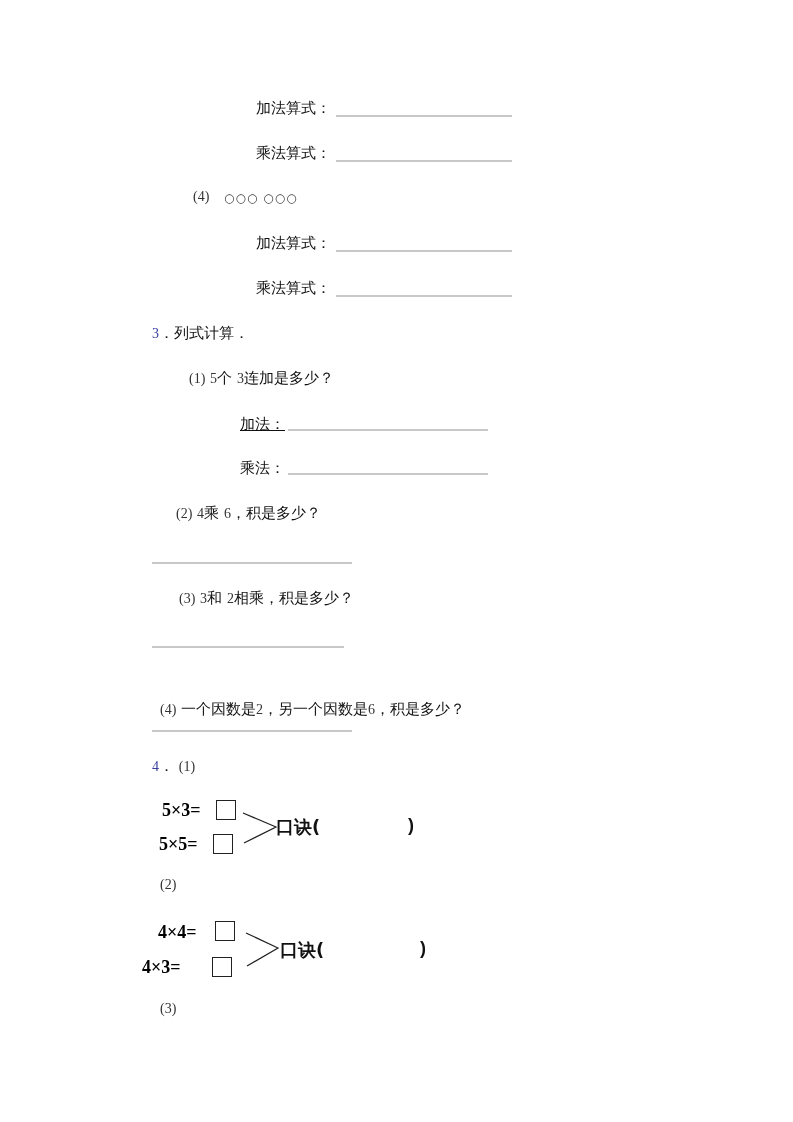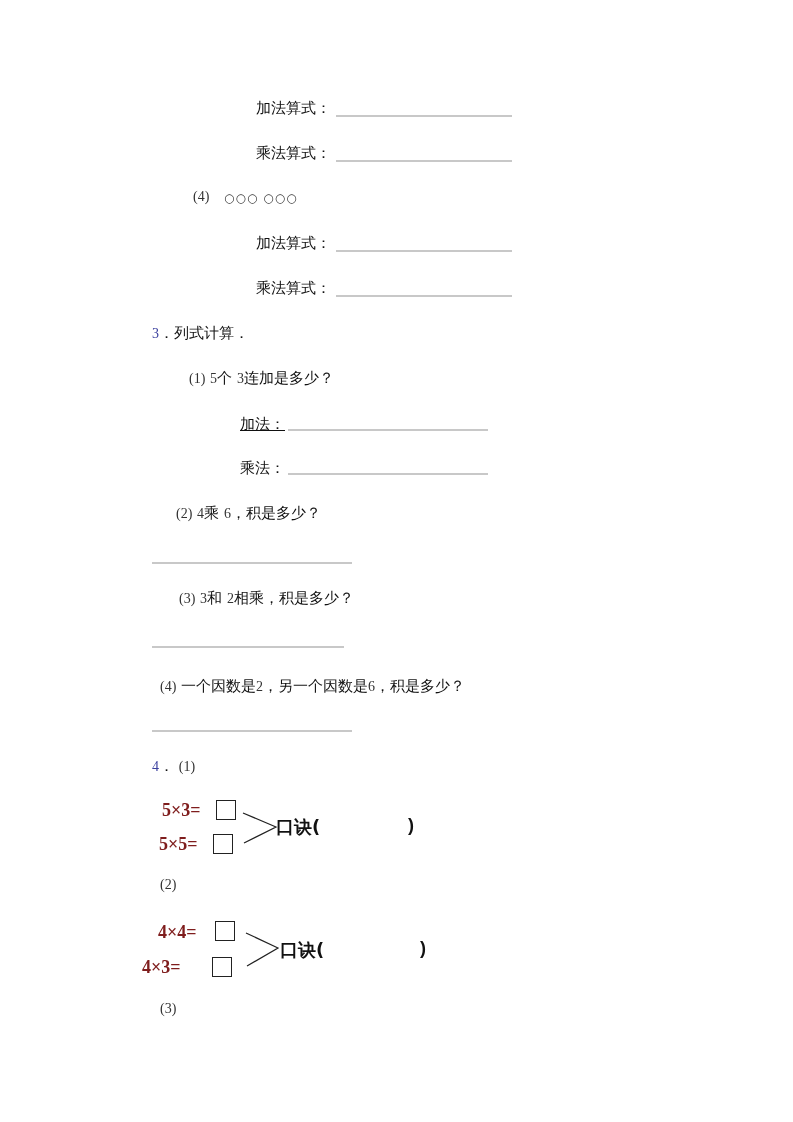--- a/index.html
+++ b/index.html
@@ -3,21 +3,21 @@
 <meta charset="utf-8">
 <style>
   html, body { margin:0; padding:0; background:#ffffff; }
   body { width:793px; height:1122px; position:relative; overflow:hidden;
          font-family:"DejaVu Sans", "Liberation Sans", sans-serif; color:#111; }
   .abs { position:absolute; white-space:nowrap; }
   .cn { font-size:15px; line-height:20px; }
   .num { font-family:"Liberation Serif", "DejaVu Serif", serif; font-size:14px; color:#333; }
   .blue { color:#3a3f9e; }
   .blank { position:absolute; height:0; border-top:2px solid #c8c8c8; }
-  .eq { font-family:"Liberation Serif", "DejaVu Serif", serif; font-weight:bold; font-size:18px; color:#7f1d1d; }
+  .eq { font-family:"Liberation Serif", "DejaVu Serif", serif; font-weight:bold; font-size:18px; color:#000000; }
   .box { position:absolute; width:20px; height:20px; border:1.5px solid #222; box-sizing:border-box; }
   .koujue { font-weight:bold; font-size:18px; }
   .paren { font-family:"Liberation Sans", sans-serif; font-weight:bold; font-size:18px; }
   .circles { font-size:12px; letter-spacing:1px; color:#333; }
 </style>
 </head>
 <body>
 
 <span class="abs cn" style="left:256px;top:98px;">加法算式：</span>
 <div class="blank" style="left:336px;top:115px;width:176px;"></div>
@@ -57,21 +57,21 @@
 </div>
 <div class="blank" style="left:152px;top:562px;width:200px;"></div>
 
 <div class="abs cn" style="left:160px;top:588px;margin-left:19px;">
   <span class="num">(3)</span>
   <span class="num">3</span><span>和</span>
   <span class="num">2</span><span>相乘，积是多少？</span>
 </div>
 <div class="blank" style="left:152px;top:646px;width:192px;"></div>
 
-<div class="abs cn" style="left:160px;top:676px;">
+<div class="abs cn" style="left:160px;top:699px;">
   <span class="num">(4)</span>
   <span>一个因数是</span><span class="num">2</span><span>，另一个因数是</span><span class="num">6</span><span>，积是多少？</span>
 </div>
 <div class="blank" style="left:152px;top:730px;width:200px;"></div>
 
 <div class="abs cn" style="left:152px;top:756px;">
   <span class="num blue">4</span><span>．</span>
   <span class="num">(1)</span>
 </div>
 

